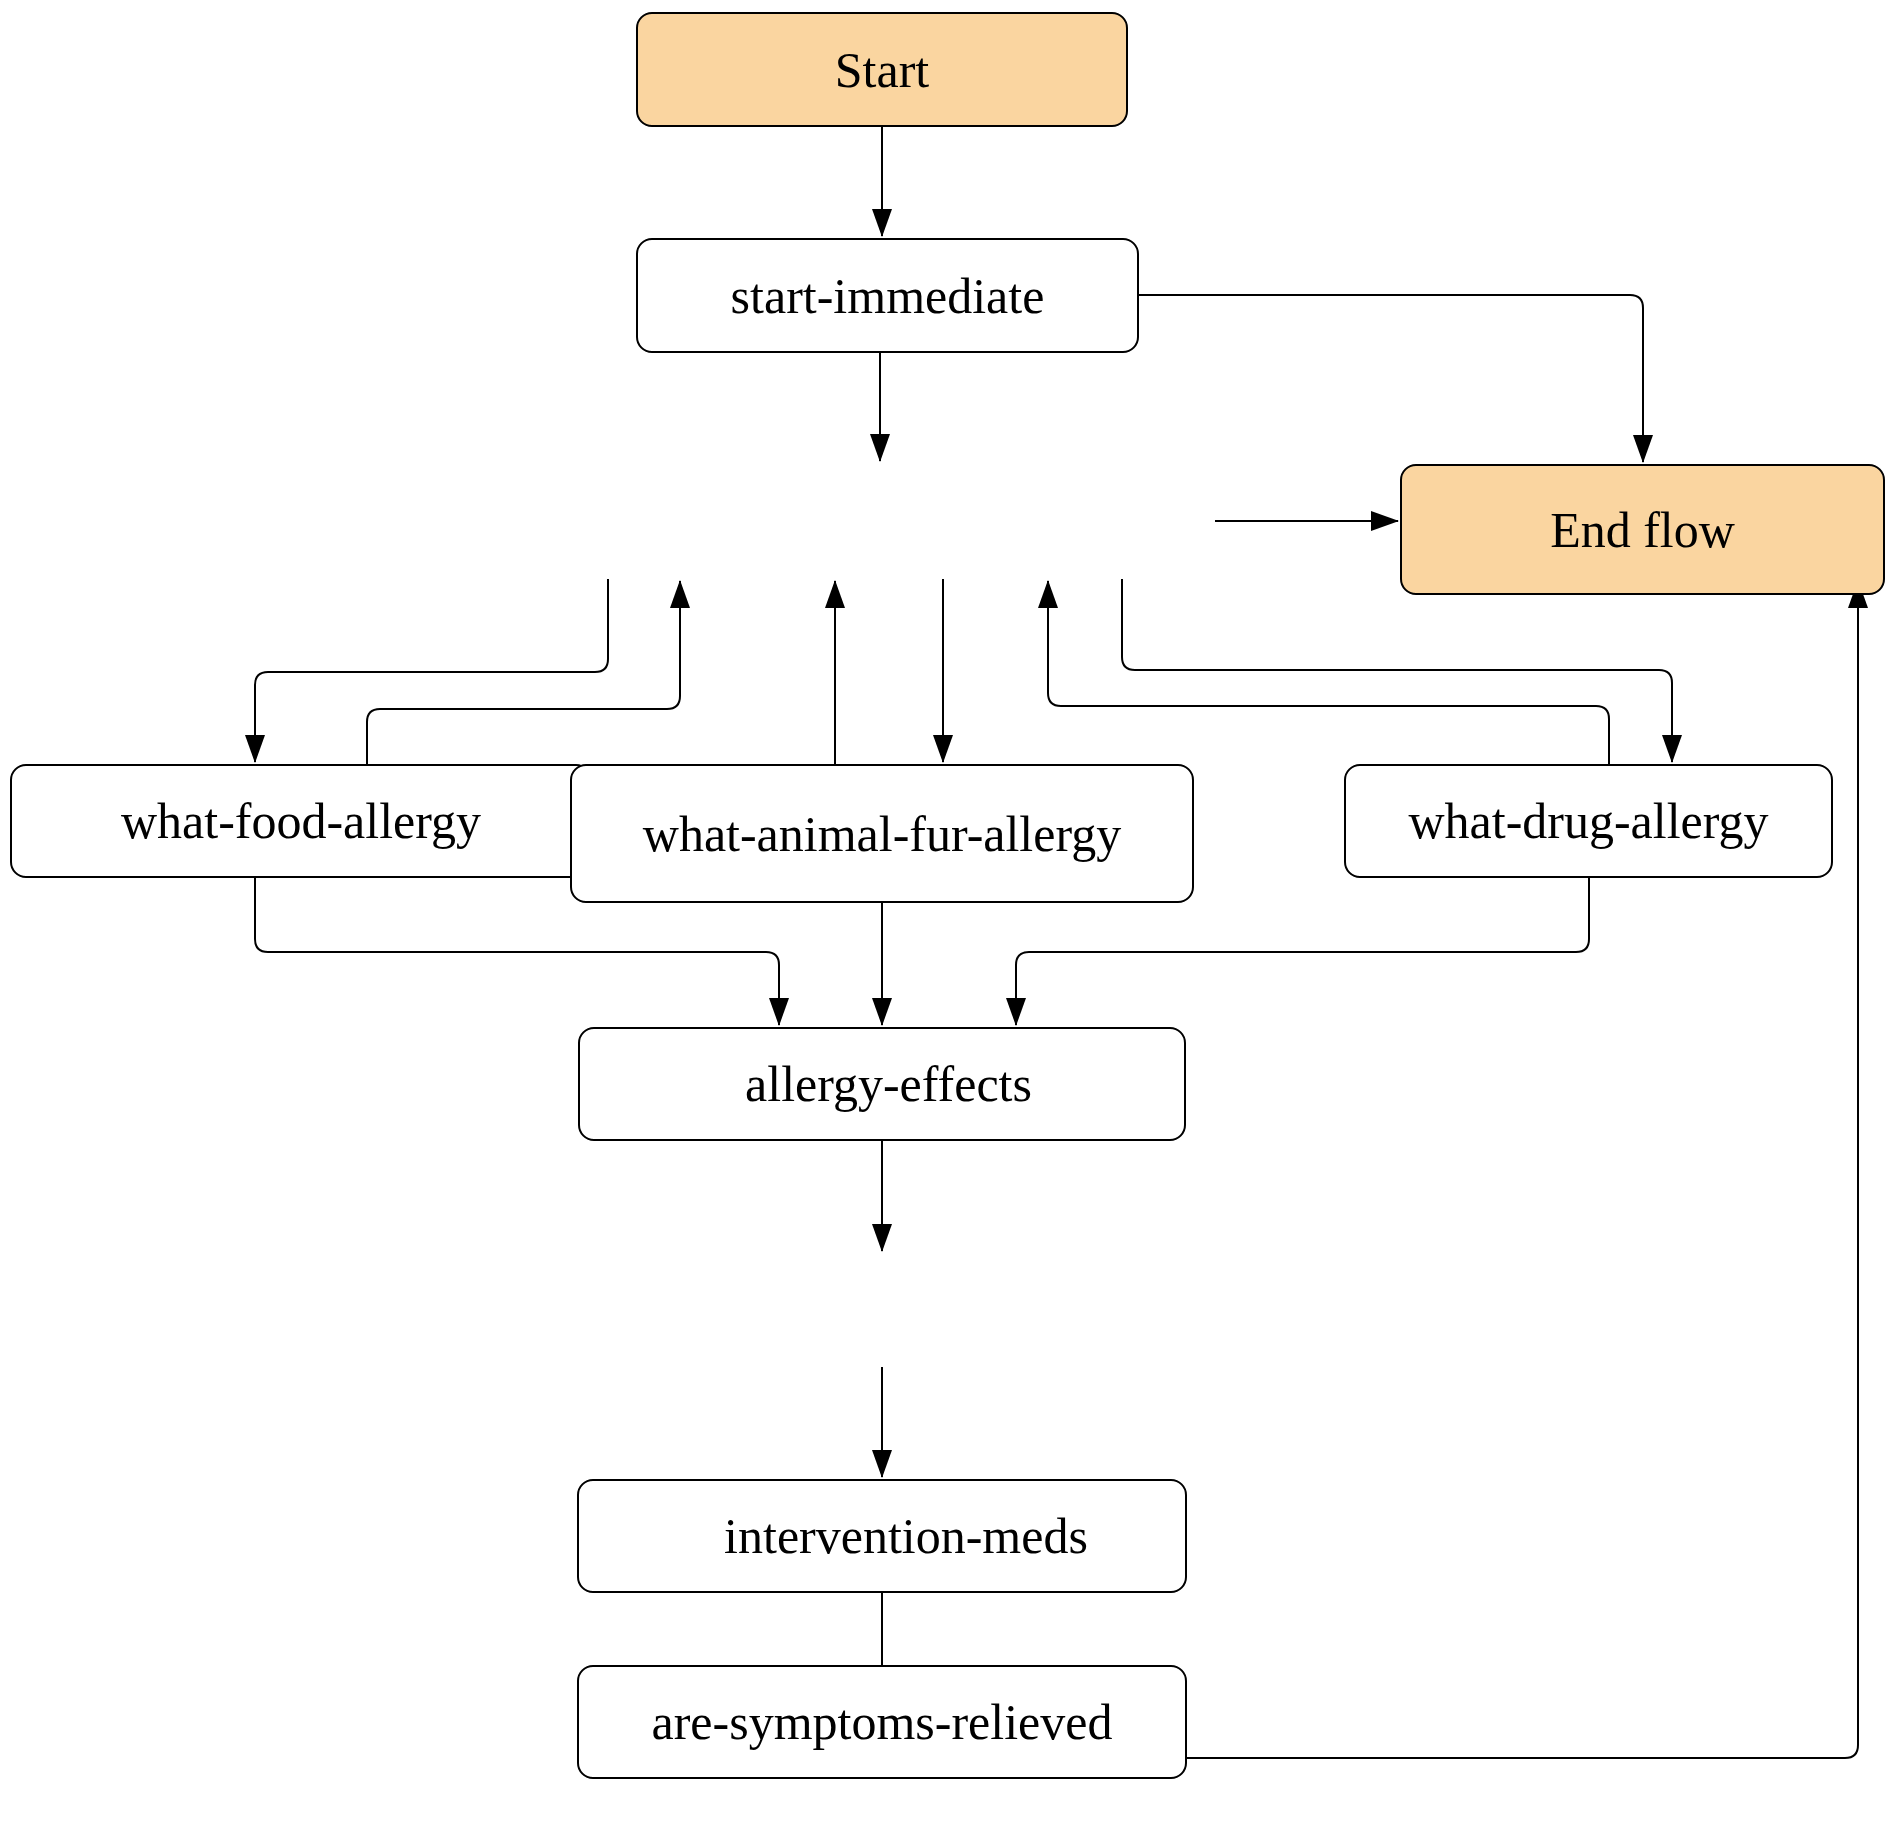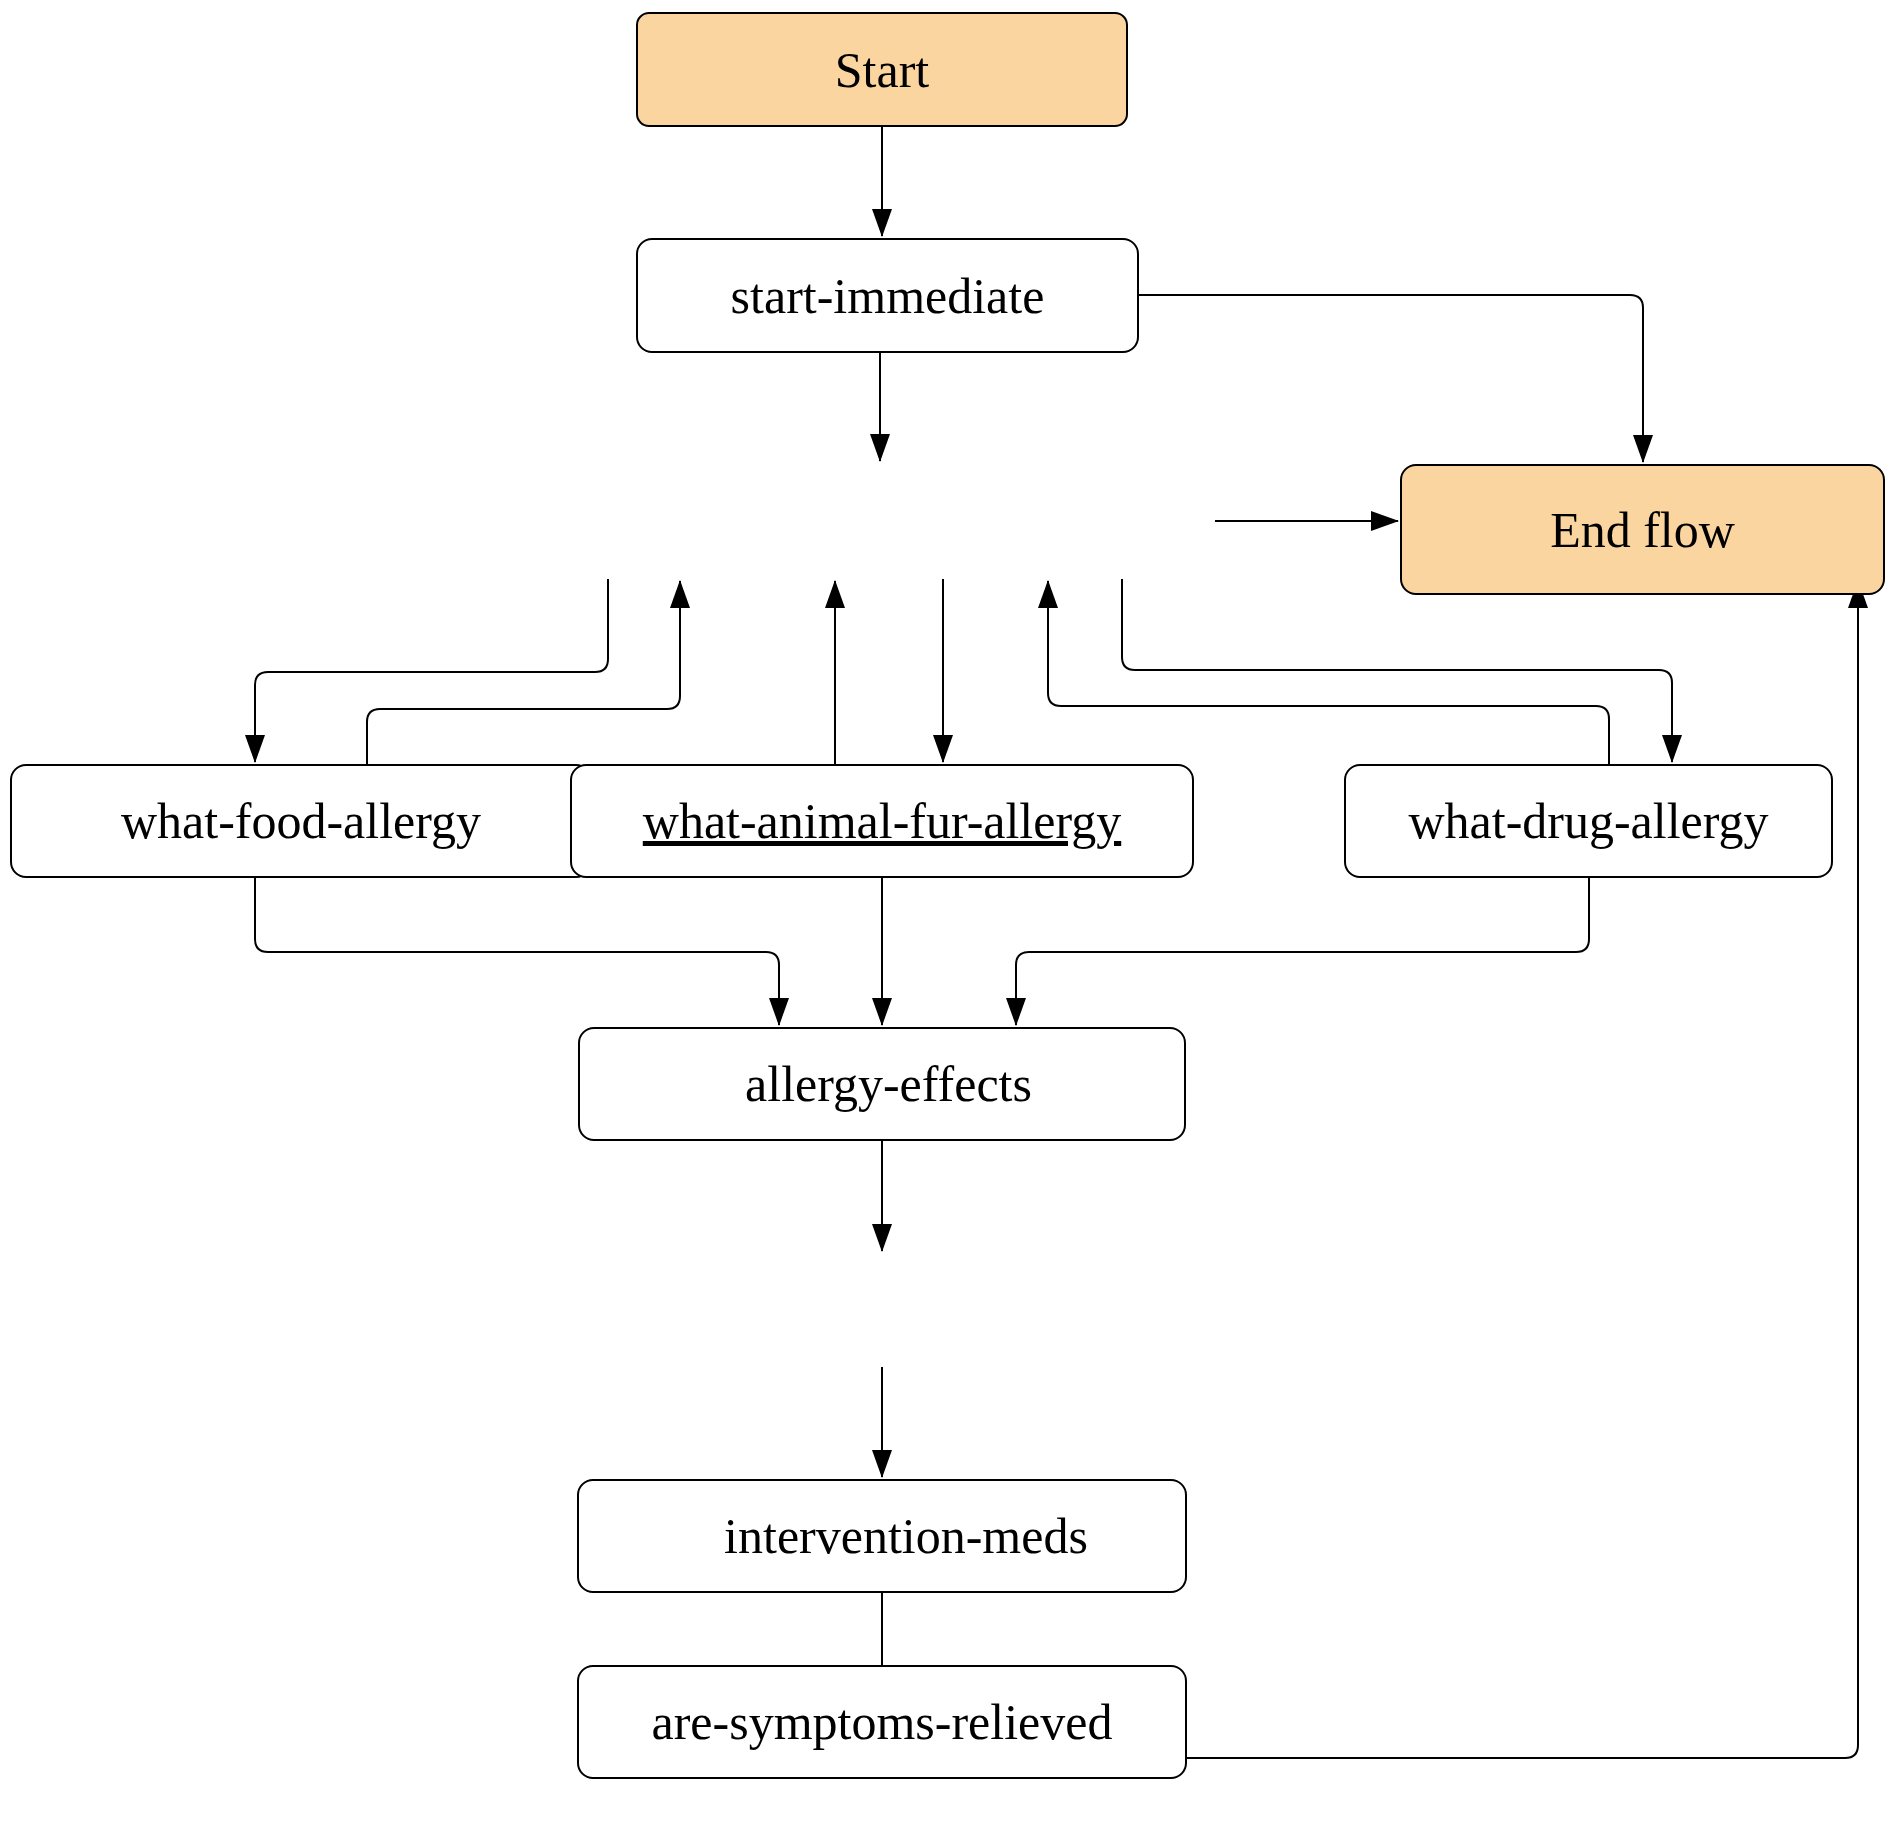--- a/index.html
+++ b/index.html
@@ -29,26 +29,26 @@
     background: var(--node-fill, #ffffff);
     display: flex;
     align-items: center;
     justify-content: center;
     font-size: 50px;
     color: #000000;
     white-space: nowrap;
   }
   .node.terminal { background: var(--terminal-fill, #FAD5A0); }
 
-  #n-start                    { left: 636px;  top: 12px;   width: 492px; height: 115px; border-radius: 13px; }
+  #n-start                    { left: 636px;  top: 12px;   width: 492px; height: 115px; }
   #n-start-immediate          { left: 636px;  top: 238px;  width: 503px; height: 115px; }
   #n-has-allergy-confirmation { left: 537px;  top: 463px;  width: 678px; height: 116px; }
   #n-end-flow                 { left: 1400px; top: 464px;  width: 485px; height: 131px; }
   #n-what-food-allergy        { left: 10px;   top: 764px;  width: 582px; height: 114px; }
-  #n-what-animal-fur-allergy  { left: 570px;  top: 764px;  width: 624px; height: 114px; text-decoration: underline; }
+  #n-what-animal-fur-allergy  { left: 570px;  top: 764px;  width: 624px; height: 139px; }
   #n-what-drug-allergy        { left: 1344px; top: 764px;  width: 489px; height: 114px; }
   #n-allergy-effects          { left: 578px;  top: 1027px; width: 608px; height: 114px; padding-left: 13px; }
   #n-allergy-effects-duration { left: 572px;  top: 1253px; width: 620px; height: 114px; }
   #n-intervention-meds        { left: 577px;  top: 1479px; width: 610px; height: 114px; padding-left: 48px; }
   #n-are-symptoms-relieved    { left: 577px;  top: 1665px; width: 610px; height: 114px; }
 </style>
 </head>
 <body>
 
 <div class="canvas">

